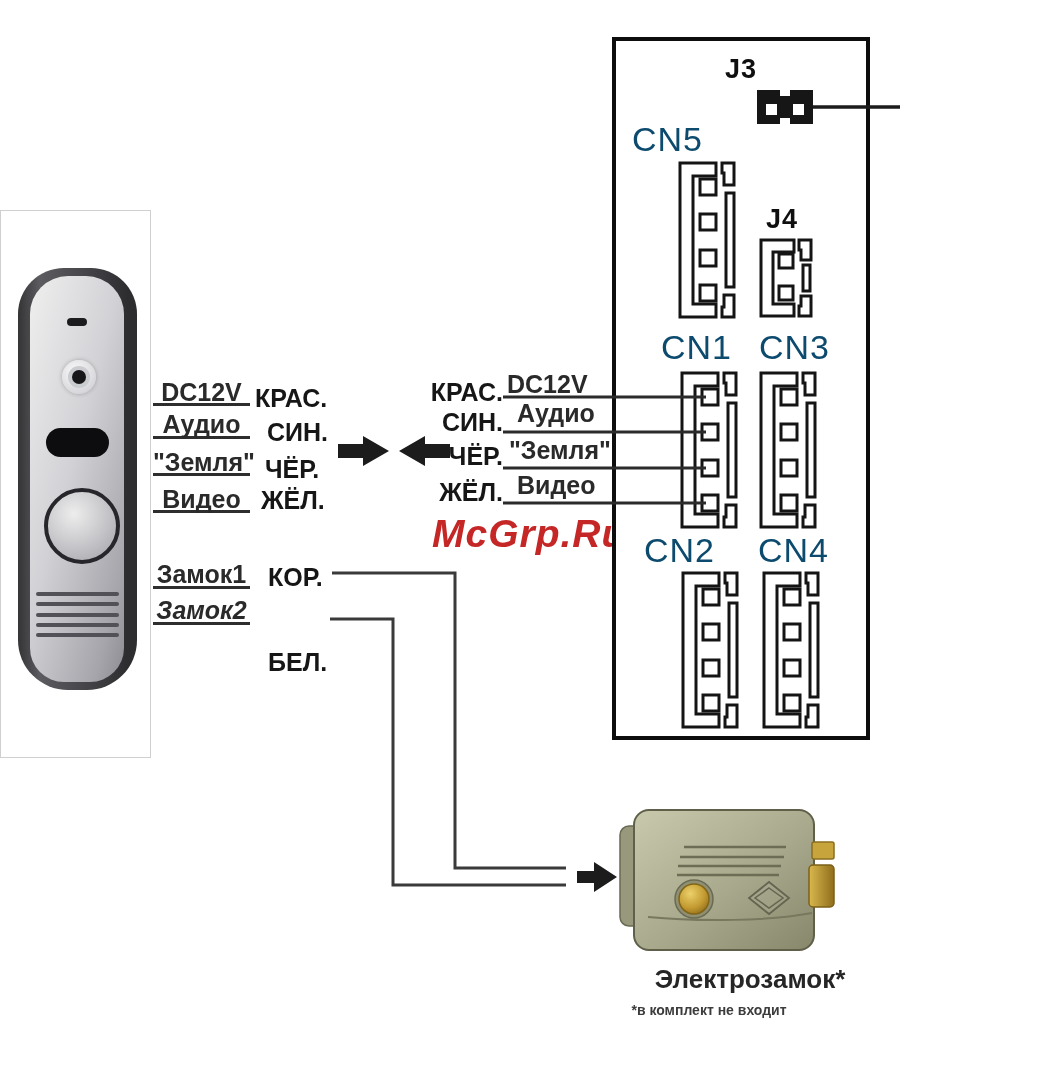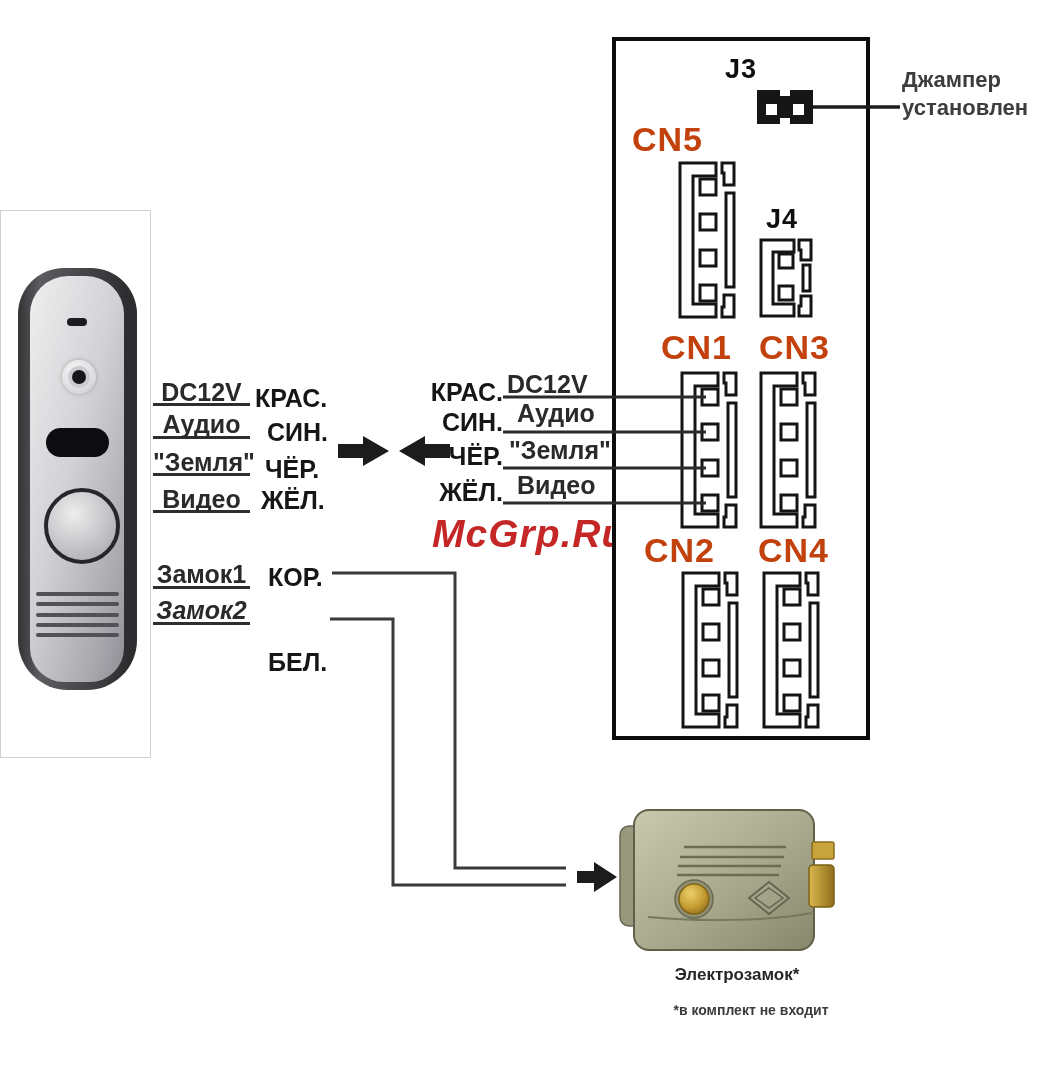--- a/index.html
+++ b/index.html
@@ -4,21 +4,21 @@
 <style>
   html,body{margin:0;padding:0;background:#fff;}
   #canvas{
     position:relative;width:1052px;height:1067px;background:#fff;overflow:hidden;
     font-family:"Liberation Sans","DejaVu Sans",sans-serif;color:#1f1f1f;
   }
   .lbl{position:absolute;white-space:nowrap;line-height:1.05;}
   .sig{font-size:25px;font-weight:600;color:#2a2a2a;}
   .u{border-bottom:3px solid #2e2e2e;text-align:center;}
   .wirecol{font-size:25px;font-weight:700;color:#161616;}
-  .connlbl{font-size:34px;font-weight:700;letter-spacing:1px;color:#c2410c;}
+  .connlbl{font-size:34px;font-weight:400;letter-spacing:1px;color:#0c4a6e;}
   .jlbl{font-size:27px;font-weight:700;letter-spacing:1px;color:#0f0f0f;}
   .note{font-size:22px;font-weight:600;color:#3d3d3d;line-height:28px;white-space:normal;}
   .watermark{font-size:39px;font-style:italic;font-weight:600;letter-spacing:1px;}
   
   .pcb-box{position:absolute;left:612px;top:37px;width:258px;height:703px;
     border:4px solid #0d0d0d;box-sizing:border-box;background:#fff;}
   
   .photo{position:absolute;left:0;top:210px;width:151px;height:548px;background:#fff;
     border:1px solid #cfcfcf;box-sizing:border-box;}
   .db-body{position:absolute;left:17px;top:57px;width:119px;height:422px;
@@ -92,21 +92,20 @@
   <div class="pcb-box"></div>
 
   <div class="lbl connlbl" style="left:632px;top:122px;">CN5</div>
   <div class="lbl jlbl" style="left:766px;top:205px;">J4</div>
   <div class="lbl connlbl" style="left:645px;top:330px;margin-left:16px;">CN1</div>
   <div class="lbl connlbl" style="left:759px;top:330px;">CN3</div>
   <div class="lbl connlbl" style="left:644px;top:533px;">CN2</div>
   <div class="lbl connlbl" style="left:758px;top:533px;text-align:right;">CN4</div>
   <div class="lbl jlbl" style="left:725px;top:55px;">J3</div>
 
-  <div class="lbl note" style="left:902px;top:66px;width:148px;">Джампер установлен</div>
 
   <svg width="1052" height="1067" viewBox="0 0 1052 1067">
     <defs>
       <g id="conn4">
         <path d="M40,3 H4 V157 H40 V144 H17 V16 H40 Z" fill="#fff" stroke="#141414" stroke-width="3"></path>
         <rect x="24" y="19" width="16" height="16" fill="#fff" stroke="#141414" stroke-width="3"></rect>
         <rect x="24" y="54" width="16" height="16" fill="#fff" stroke="#141414" stroke-width="3"></rect>
         <rect x="24" y="90" width="16" height="16" fill="#fff" stroke="#141414" stroke-width="3"></rect>
         <rect x="24" y="125" width="16" height="16" fill="#fff" stroke="#141414" stroke-width="3"></rect>
         <path d="M46,3 H58 V25 H48 V13 H46 Z" fill="#fff" stroke="#141414" stroke-width="3"></path>
@@ -181,16 +180,16 @@
       <path d="M648,917 C700,922 770,921 812,913" stroke="#78785f" stroke-width="2" fill="none"></path>
       <circle cx="694" cy="899" r="19" fill="#8f8f73" stroke="#6a6a52" stroke-width="1.5"></circle>
       <circle cx="694" cy="899" r="15" fill="url(#gold)" stroke="#826516" stroke-width="1.5"></circle>
       <polygon points="769,882 789,898 769,914 749,898" fill="rgba(255,255,255,0.05)" stroke="#646450" stroke-width="1.8"></polygon>
       <polygon points="769,888 783,898 769,908 755,898" fill="none" stroke="#646450" stroke-width="1.5"></polygon>
       <rect x="812" y="842" width="22" height="17" rx="2" fill="#c8a53c" stroke="#8a6d1f" stroke-width="1.5"></rect>
       <rect x="809" y="865" width="25" height="42" rx="4" fill="url(#brass)" stroke="#7d6018" stroke-width="1.5"></rect>
     </g>
   </svg>
 
-  <div class="lbl cap" style="left:621px;top:966px;width:232px;font-size:17px;font-weight:600;">Электрозамок*</div>
-  <div class="lbl cap" style="left:635px;top:1003px;width:232px;font-size:14px;font-weight:700;color:#3c3c3c;">*в комплект не входит</div>
+  <div class="lbl cap" style="left:634px;top:966px;width:232px;font-size:26px;font-weight:600;">Электрозамок*</div>
+  <div class="lbl cap" style="left:593px;top:1003px;width:232px;font-size:14px;font-weight:700;color:#3c3c3c;">*в комплект не входит</div>
 
 </div>
 
 </body></html>

